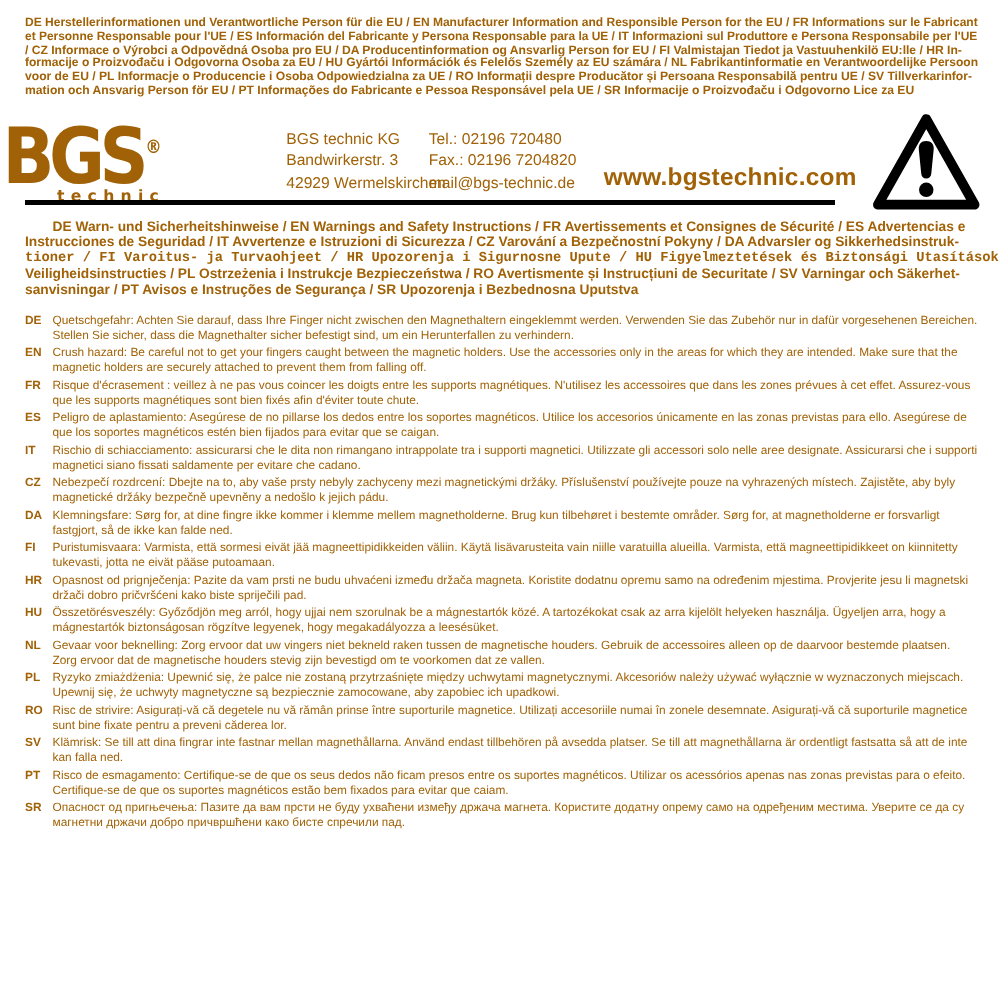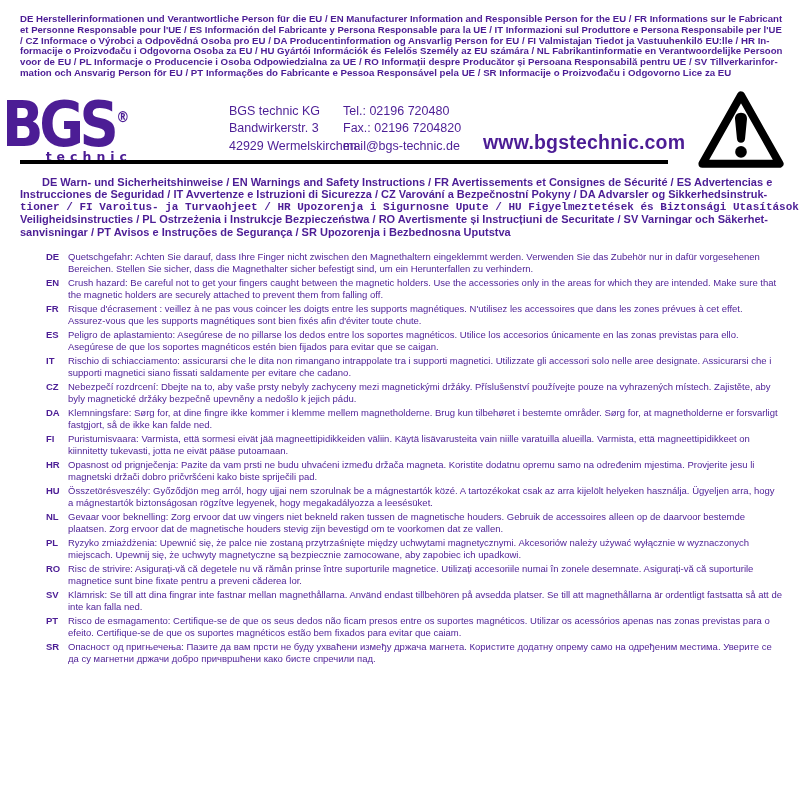--- a/index.html
+++ b/index.html
@@ -1,18 +1,18 @@
 <!DOCTYPE html>
 <html><head>
 <meta charset="utf-8">
 <style>
   * { margin:0; padding:0; box-sizing:border-box; }
   html, body { background:#ffffff; }
   .page {
-    position:relative; width:800px; height:800px; background:#ffffff; color:#4c1d95;
+    position:relative; width:800px; height:800px; background:#ffffff; color:#a16207;
     font-family:"Liberation Sans","DejaVu Sans",sans-serif; overflow:hidden;
   }
   
   .hdr { position:absolute; left:20px; width:762px; font-weight:bold; }
   .hdr-top { top:14px;  font-size:9.7px;  line-height:10.8px; }
   .hdr-mid { top:176px; font-size:11px;   line-height:12.4px; }
   .fitline { display:block; white-space:nowrap; transform-origin:left center; }
 
   
   .logo { position:absolute; left:2px; top:88px; width:134px; }
@@ -28,21 +28,21 @@
   }
   .addr { position:absolute; top:103px; font-size:12.5px; line-height:17.3px; }
   .addr-company { left:181px;margin-left:48px; }
   .addr-contact { left:343px; }
   .website { position:absolute; left:483px; top:131px; font-size:19.5px; font-weight:bold; letter-spacing:0.2px;text-align:center; }
   .rule { position:absolute; left:20px; top:160px; width:648px; height:3.5px; background:#000; }
   .tri { position:absolute; left:697px; top:90px; width:88px; height:79px; }
 
   
   .warnings { position:absolute; left:20px; top:251px; width:762px; }
-  .w-item { display:flex; margin-bottom:2.6px; font-size:9.5px; line-height:11.7px;margin-left:26px; }
+  .w-item { display:flex; margin-bottom:2.6px; font-size:9.5px; line-height:11.7px; }
   .w-code { font-weight:bold; flex:0 0 22px; width:22px; }
   .w-text { flex:1; }
 </style>
 </head>
 <body>
 
 <div class="page">
 
   <div class="hdr hdr-top">
     <div class="fitline" style="transform: scaleX(0.992188);">DE Herstellerinformationen und Verantwortliche Person für die EU  /  EN Manufacturer Information and Responsible Person for the EU  /  FR Informations sur le Fabricant</div>

